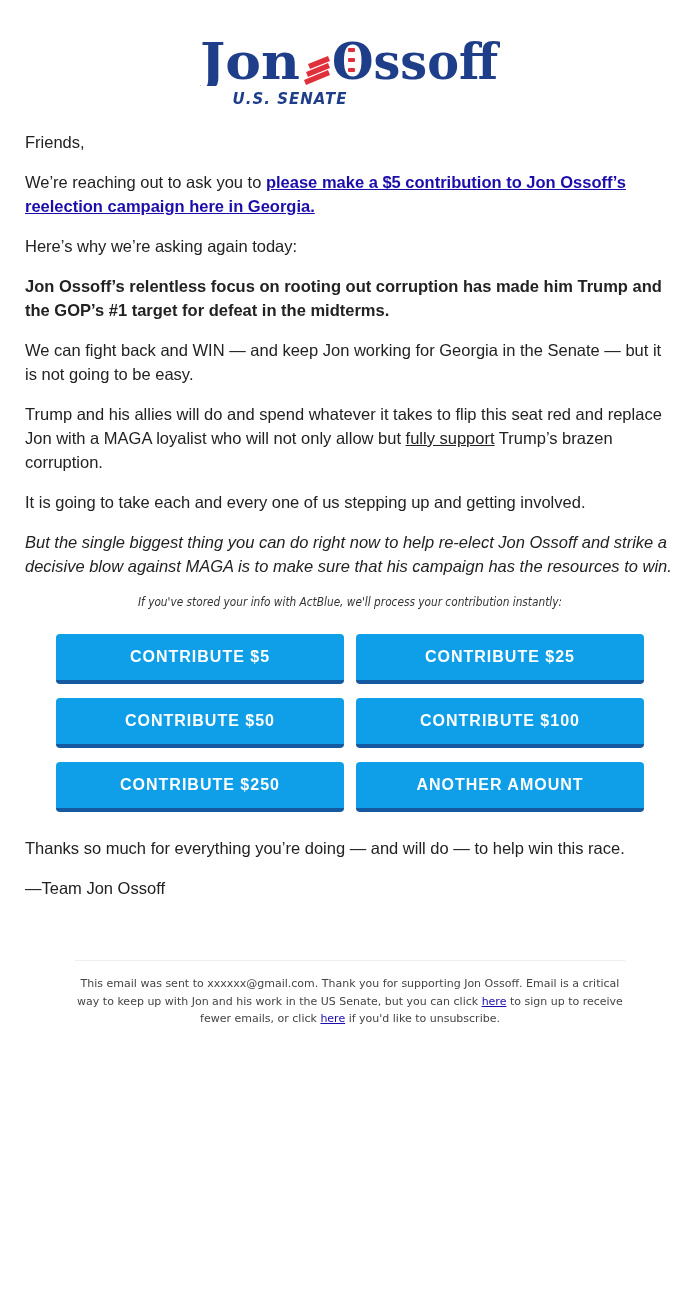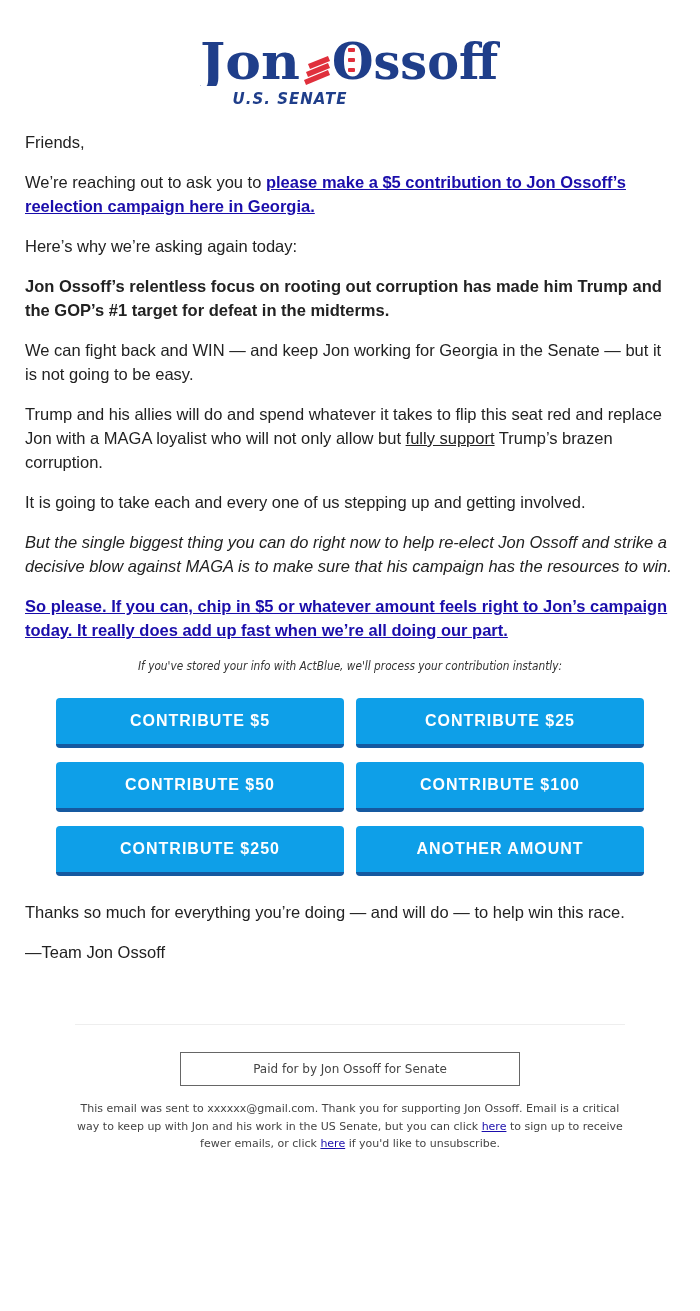--- a/index.html
+++ b/index.html
@@ -45,37 +45,35 @@
 
   <div class="content">
     <p>Friends,</p>
     <p><span>We’re reaching out to ask you to </span><a href="#">please make a $5 contribution to Jon Ossoff’s reelection campaign here in Georgia.</a></p>
     <p>Here’s why we’re asking again today:</p>
     <p><b>Jon Ossoff’s relentless focus on rooting out corruption has made him Trump and the GOP’s #1 target for defeat in the midterms.</b></p>
     <p>We can fight back and WIN — and keep Jon working for Georgia in the Senate — but it is not going to be easy.</p>
     <p><span>Trump and his allies will do and spend whatever it takes to flip this seat red and replace Jon with a MAGA loyalist who will not only allow but </span><span class="plain-u">fully support</span><span> Trump’s brazen corruption.</span></p>
     <p>It is going to take each and every one of us stepping up and getting involved.</p>
     <p><i>But the single biggest thing you can do right now to help re-elect Jon Ossoff and strike a decisive blow against MAGA is to make sure that his campaign has the resources to win.</i></p>
-    <p><a href="#">So please. If you can, chip in $5 or whatever amount feels right to Jon’s campaign today. It really does add up fast when we’re all doing our part.</a></p>
     <div class="note">If you've stored your info with ActBlue, we'll process your contribution instantly:</div>
   </div>
 
   <div class="btn-grid">
     <div class="btn">CONTRIBUTE $5</div>
     <div class="btn">CONTRIBUTE $25</div>
     <div class="btn">CONTRIBUTE $50</div>
     <div class="btn">CONTRIBUTE $100</div>
     <div class="btn">CONTRIBUTE $250</div>
     <div class="btn">ANOTHER AMOUNT</div>
   </div>
 
   <div class="content">
     <p>Thanks so much for everything you’re doing — and will do — to help win this race.</p>
     <p>—Team Jon Ossoff</p>
   </div>
 
   <div class="divider"></div>
 
-  <div class="paid">Paid for by Jon Ossoff for Senate</div>
 
   <div class="legal"><span>This email was sent to xxxxxx@gmail.com. Thank you for supporting Jon Ossoff. Email is a critical way to keep up with Jon and his work in the US Senate, but you can click </span><a href="#">here</a><span> to sign up to receive fewer emails, or click </span><a href="#">here</a><span> if you'd like to unsubscribe.</span></div>
 
 </div>
 
 </body></html>

